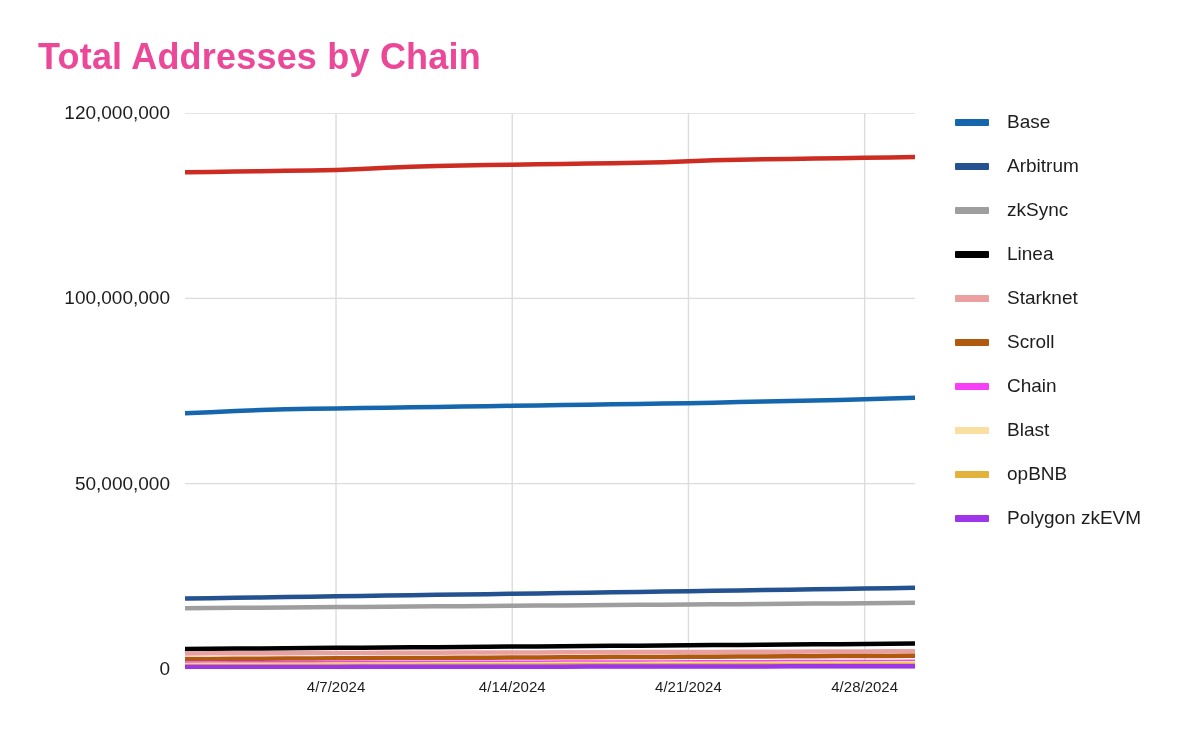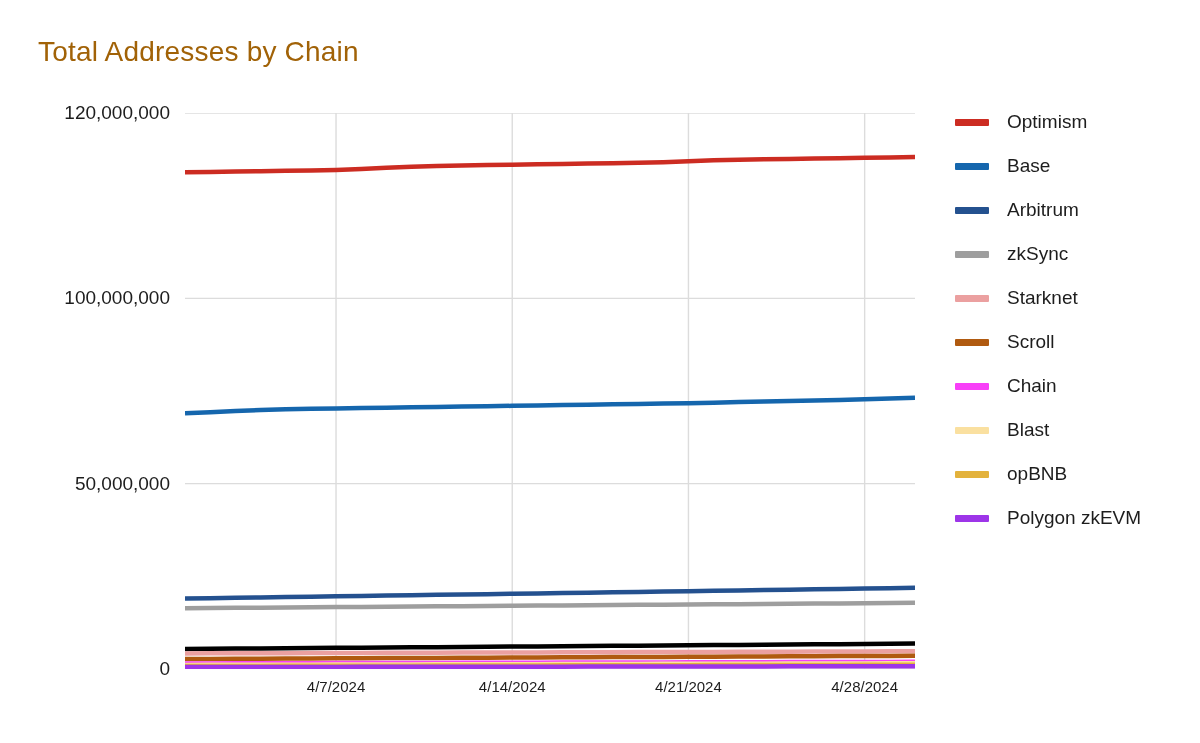--- a/index.html
+++ b/index.html
@@ -16,23 +16,23 @@
   }
   #chart-root {
     position: absolute;
     inset: 0;
     background: #ffffff;
   }
   #chart-title {
     position: absolute;
     left: 38px;
     top: 36px;
-    font-size: 28px;
-    font-weight: 400;
-    color: #a16207;
+    font-size: 36px;
+    font-weight: 700;
+    color: #ec4899;
     letter-spacing: 0.2px;
     white-space: nowrap;
   }
   #plot-area {
     position: absolute;
     left: 185px;
     top: 113px;
     width: 730px;
     height: 556px;
   }
@@ -141,34 +141,34 @@
 
   <div id="x-axis-labels">
       <div class="x-tick-label" style="left: 336.034px;">4/7/2024</div>
       <div class="x-tick-label" style="left: 512.241px;">4/14/2024</div>
       <div class="x-tick-label" style="left: 688.448px;">4/21/2024</div>
       <div class="x-tick-label" style="left: 864.655px;">4/28/2024</div>
     </div>
 
   <div id="legend">
       <div class="legend-item">
-        <span class="legend-swatch" style="background: rgb(204, 44, 34);"></span>
-        <span class="legend-label">Optimism</span>
-      </div>
-      <div class="legend-item">
         <span class="legend-swatch" style="background: rgb(21, 102, 173);"></span>
         <span class="legend-label">Base</span>
       </div>
       <div class="legend-item">
         <span class="legend-swatch" style="background: rgb(36, 81, 143);"></span>
         <span class="legend-label">Arbitrum</span>
       </div>
       <div class="legend-item">
         <span class="legend-swatch" style="background: rgb(158, 158, 158);"></span>
         <span class="legend-label">zkSync</span>
+      </div>
+      <div class="legend-item">
+        <span class="legend-swatch" style="background: rgb(0, 0, 0);"></span>
+        <span class="legend-label">Linea</span>
       </div>
       <div class="legend-item">
         <span class="legend-swatch" style="background: rgb(235, 160, 160);"></span>
         <span class="legend-label">Starknet</span>
       </div>
       <div class="legend-item">
         <span class="legend-swatch" style="background: rgb(176, 90, 16);"></span>
         <span class="legend-label">Scroll</span>
       </div>
       <div class="legend-item">

